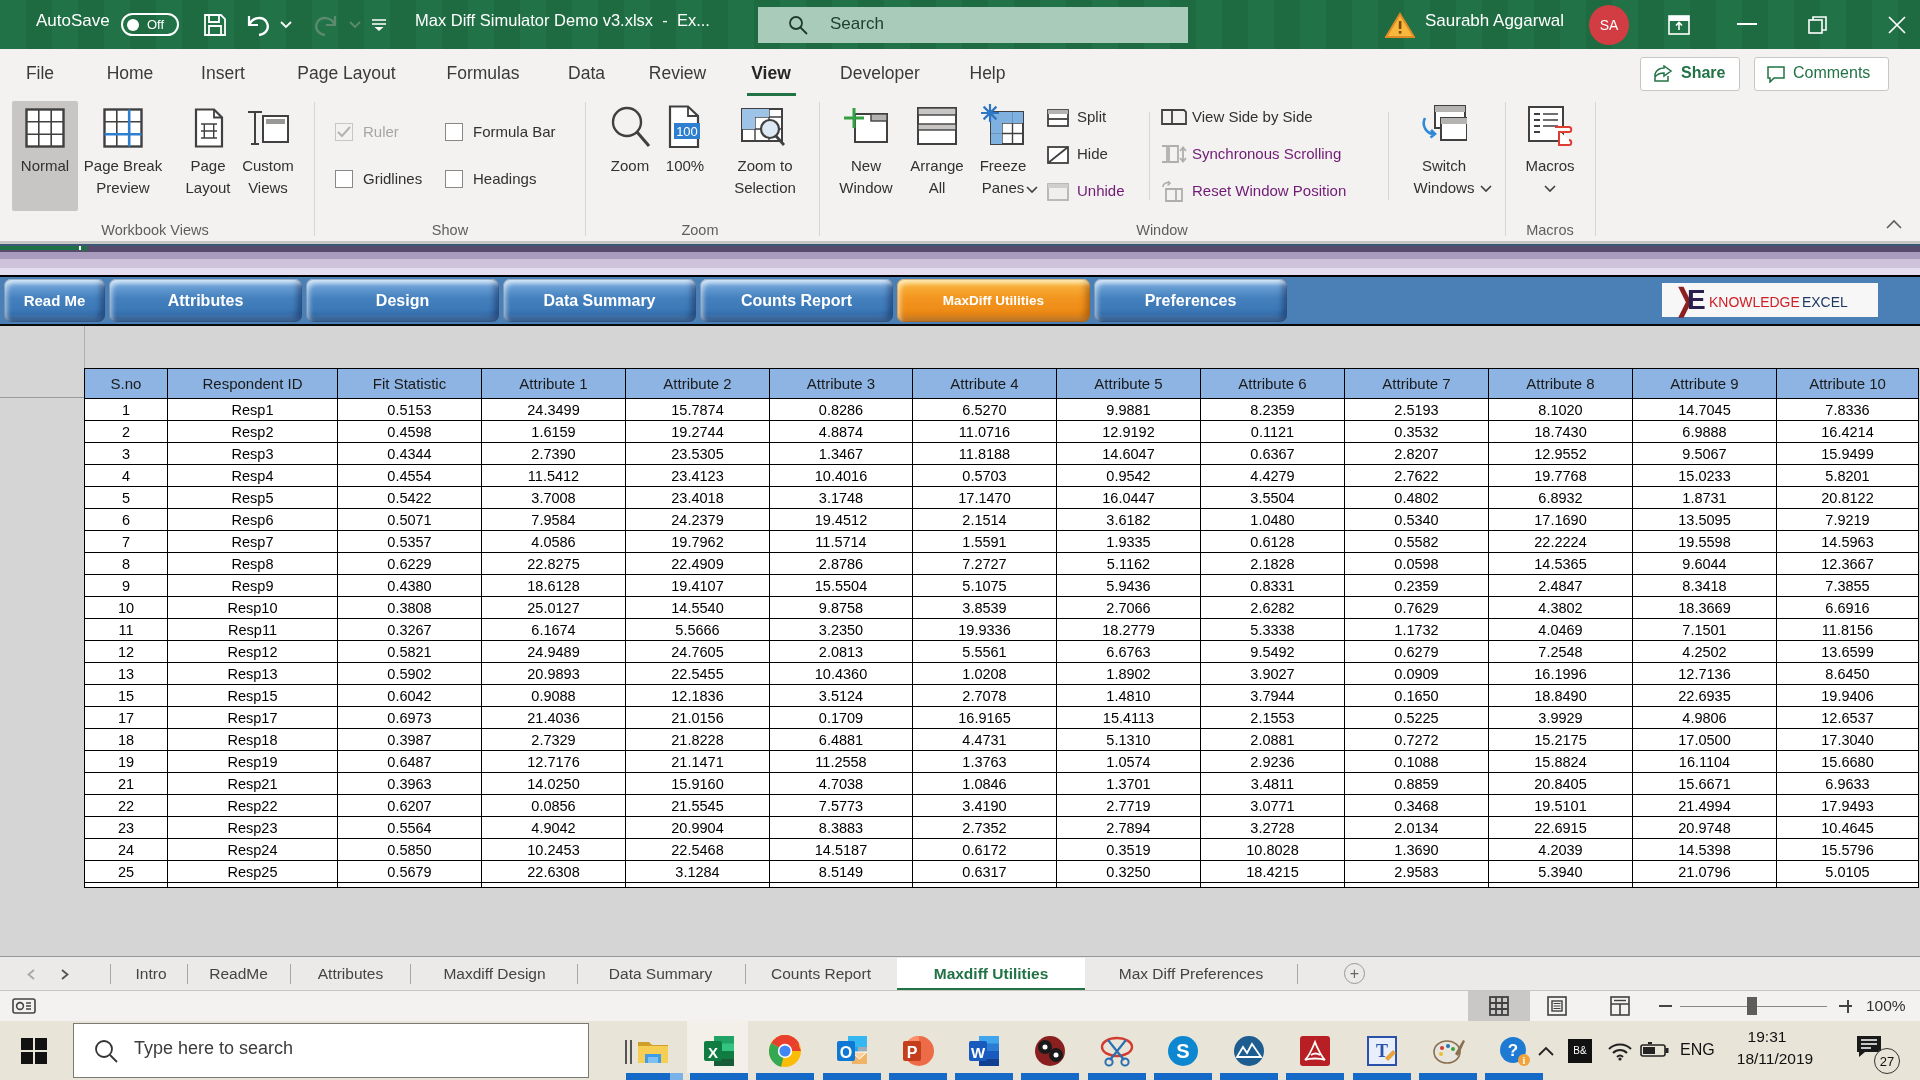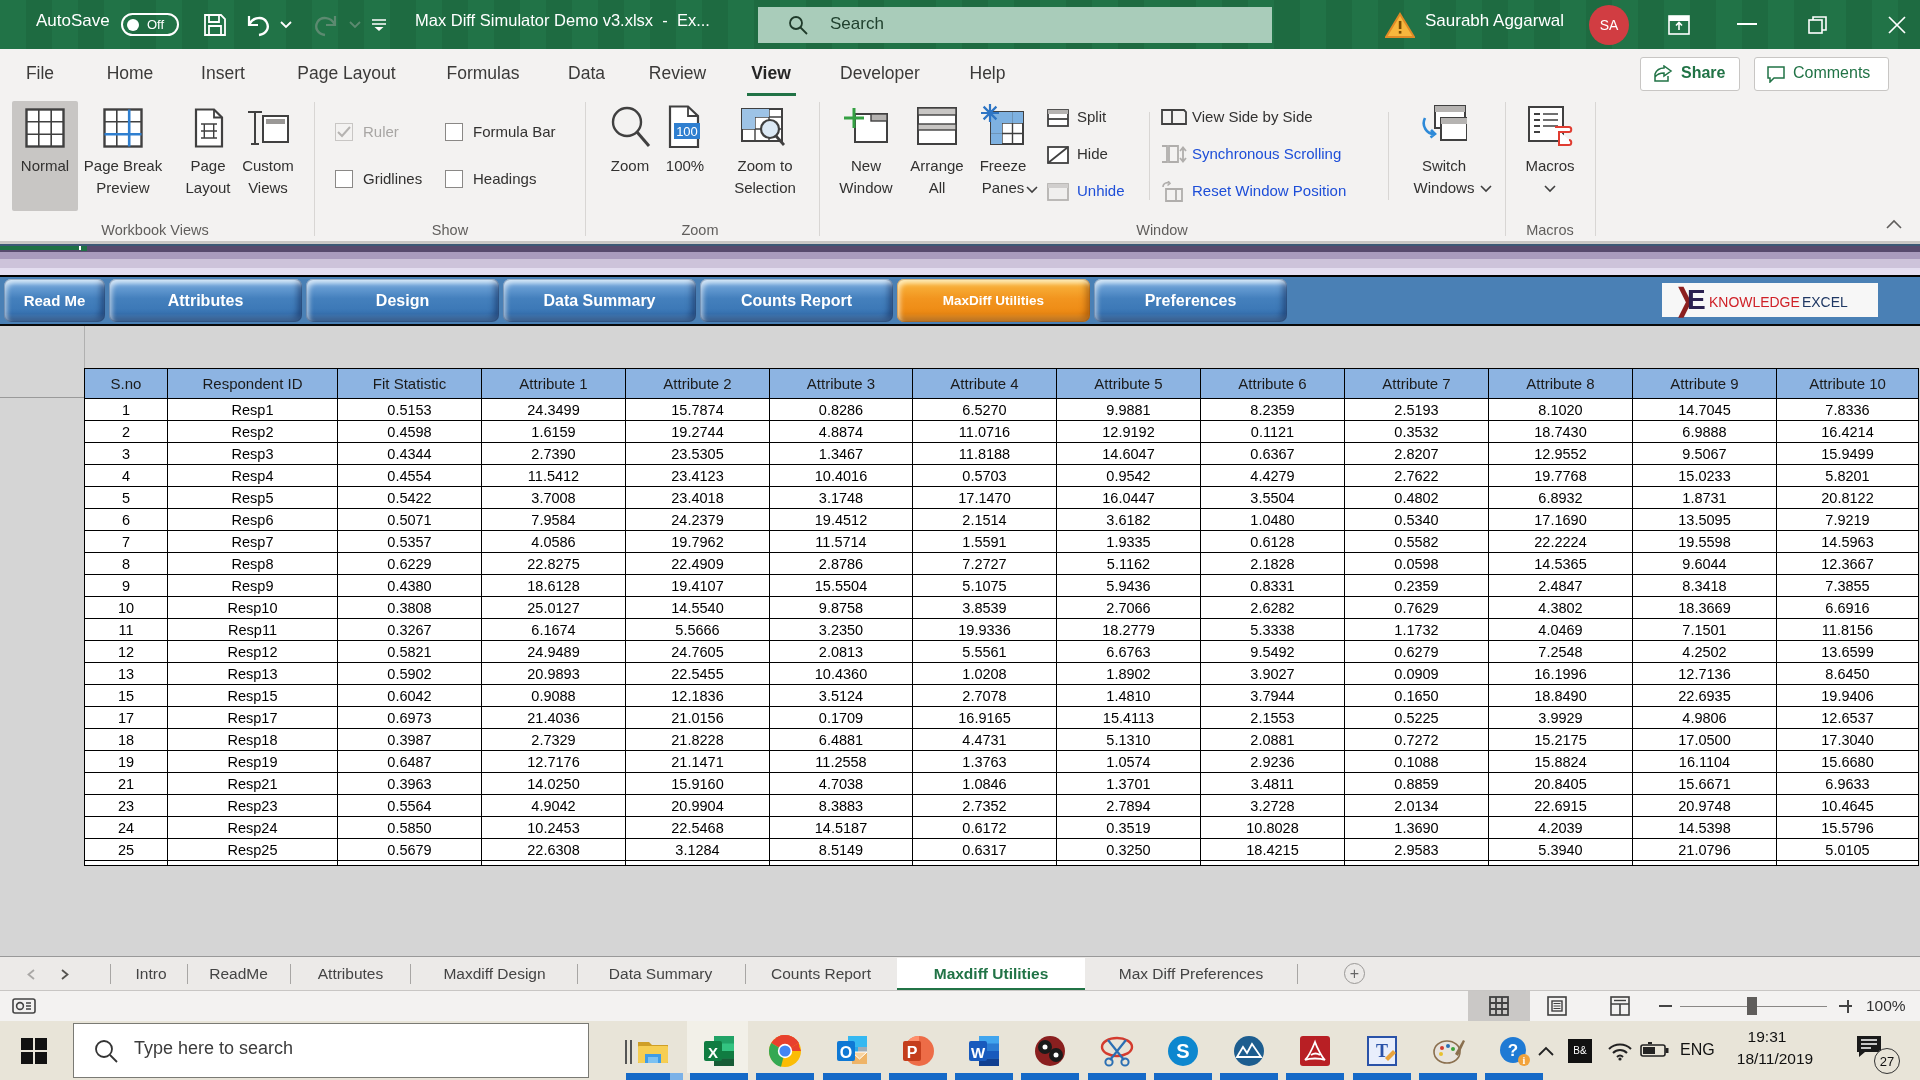--- a/index.html
+++ b/index.html
@@ -8,21 +8,21 @@
  background:repeating-linear-gradient(90deg,#217347 0 26px,#1e6b41 26px 52px);padding-left:20px;}
 .tb-white{color:#fff}
 #tabrow{left:0;top:49px;width:1920px;height:48px;background:#f3f2f1}
 .rtab{position:absolute;top:0;height:48px;line-height:48px;font-size:17.5px;color:#3b3a39;text-align:center}
 #ribbon{left:0;top:97px;width:1920px;height:146px;background:#f3f2f1;border-bottom:2px solid #c8c6c4}
 .gsep{position:absolute;top:5px;height:134px;width:1px;background:#d8d6d4}
 .bsep{position:absolute;top:15px;height:88px;width:1px;background:#d8d6d4}
 .glabel{position:absolute;top:123px;height:20px;line-height:20px;font-size:14.5px;color:#605e5c;text-align:center}
 .biglab{position:absolute;font-size:15px;color:#323130;text-align:center;line-height:22px}
 .smlab{position:absolute;font-size:15px;color:#323130;line-height:18px;white-space:nowrap}
-.smlab.dis{color:#1d4ed8}
+.smlab.dis{color:#701a75}
 .cb{position:absolute;width:18px;height:18px;background:#fff;border:1px solid #8a8886}
 .cblab{position:absolute;font-size:15px;color:#323130;line-height:20px}
 #purpleband{left:0;top:243px;width:1920px;height:34px}
 #navbar{left:0;top:277px;width:1920px;height:49px;background:#4a80b5;border-bottom:2px solid #0a0a0a}
 .navbtn{position:absolute;top:2px;height:43px;border-radius:7px;color:#fff;text-align:center;
  background:linear-gradient(180deg,#a5cdf0 0%,#6ba0d6 16%,#4480bd 45%,#3a76b5 80%,#6aa0d0 100%);
  box-shadow:inset 0 0 0 1px rgba(25,55,100,.3), inset 3px 4px 5px rgba(255,255,255,.6), inset -4px -5px 6px rgba(8,25,70,.5);
  font-weight:bold;font-size:16px;line-height:43px}
 .navbtn.orange{background:linear-gradient(180deg,#fdd06a 0%,#f8ae37 16%,#f2951f 45%,#ed8a14 80%,#f5ad49 100%);
  box-shadow:inset 0 0 0 1px rgba(140,70,0,.3), inset 3px 4px 5px rgba(255,255,235,.65), inset -4px -5px 6px rgba(120,55,0,.5);font-size:13.5px}
@@ -61,21 +61,21 @@
       <path d="M22.5 11 C19 4,9 3,5.5 9 C2 15,6 21,13 22" fill="none" stroke="#5c8a70" stroke-width="2.4"></path>
     </svg>
     <svg class="abs" style="left:349px;top:21px" width="12" height="8" viewBox="0 0 12 8">
       <path d="M1 1 L6 6 L11 1" fill="none" stroke="#5c8a70" stroke-width="1.8"></path>
     </svg>
     <svg class="abs" style="left:371px;top:19px" width="16" height="12" viewBox="0 0 16 12">
       <path d="M1 1 H15 M1 5 H15" stroke="#fff" stroke-width="1.6" fill="none"></path>
       <path d="M3.5 8 L8 12 L12.5 8 Z" fill="#fff"></path>
     </svg>
     <div class="abs tb-white" style="left:415px;top:11px;font-size:16.5px;">Max Diff Simulator Demo v3.xlsx&nbsp;&nbsp;-&nbsp;&nbsp;Ex...</div>
-    <div class="abs" style="left:758px;top:7px;width:514px;height:36px;background:#a9ccba;">
+    <div class="abs" style="left:758px;top:7px;width:430px;height:36px;background:#a9ccba;">
       <svg class="abs" style="left:30px;top:8px" width="20" height="20" viewBox="0 0 20 20">
         <circle cx="8" cy="8" r="6" fill="none" stroke="#1f3a2a" stroke-width="1.8"></circle>
         <path d="M12.5 12.5 L19 19" stroke="#1f3a2a" stroke-width="1.8"></path>
       </svg>
       <div class="abs" style="left:72px;top:7px;font-size:17px;color:#20402e;">Search</div>
     </div>
     <svg class="abs" style="left:1385px;top:12px" width="30" height="26" viewBox="0 0 30 26">
       <path d="M15 2 L29 25 H1 Z" fill="#f8b73d" stroke="#e08b26" stroke-width="2"></path>
       <rect x="13.8" y="9" width="2.6" height="8" fill="#7a4b00"></rect>
       <rect x="13.8" y="19" width="2.6" height="2.6" fill="#7a4b00"></rect>
@@ -597,20 +597,35 @@
             <td>4.7038</td>
             <td>1.0846</td>
             <td>1.3701</td>
             <td>3.4811</td>
             <td>0.8859</td>
             <td>20.8405</td>
             <td>15.6671</td>
             <td>6.9633</td>
           </tr>
           <tr>
+            <td>22</td>
+            <td>Resp22</td>
+            <td>0.6207</td>
+            <td>0.0856</td>
+            <td>21.5545</td>
+            <td>7.5773</td>
+            <td>3.4190</td>
+            <td>2.7719</td>
+            <td>3.0771</td>
+            <td>0.3468</td>
+            <td>19.5101</td>
+            <td>21.4994</td>
+            <td>17.9493</td>
+          </tr>
+          <tr>
             <td>23</td>
             <td>Resp23</td>
             <td>0.5564</td>
             <td>4.9042</td>
             <td>20.9904</td>
             <td>8.3883</td>
             <td>2.7352</td>
             <td>2.7894</td>
             <td>3.2728</td>
             <td>2.0134</td>

